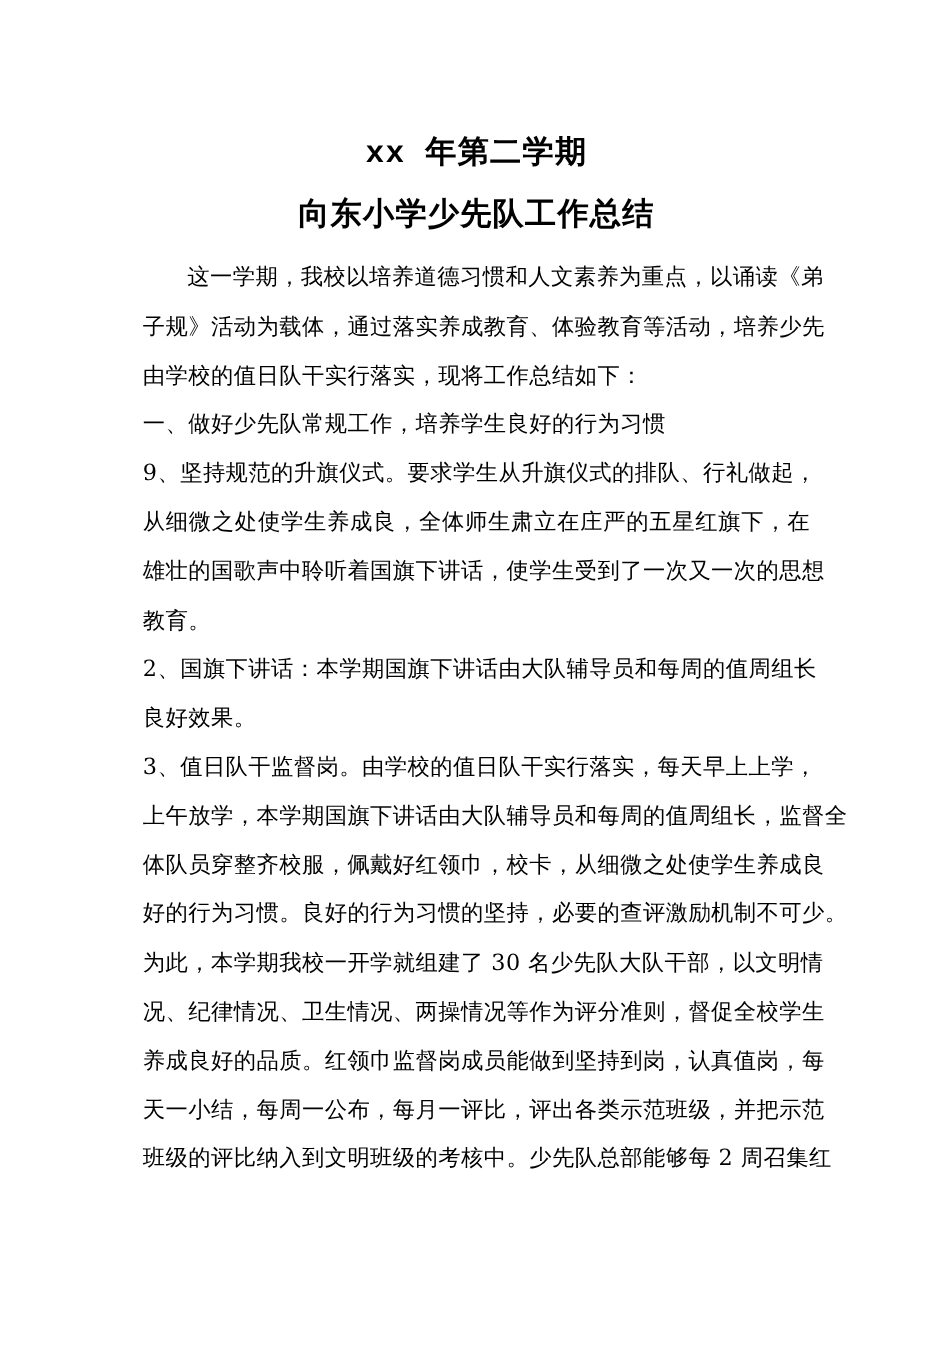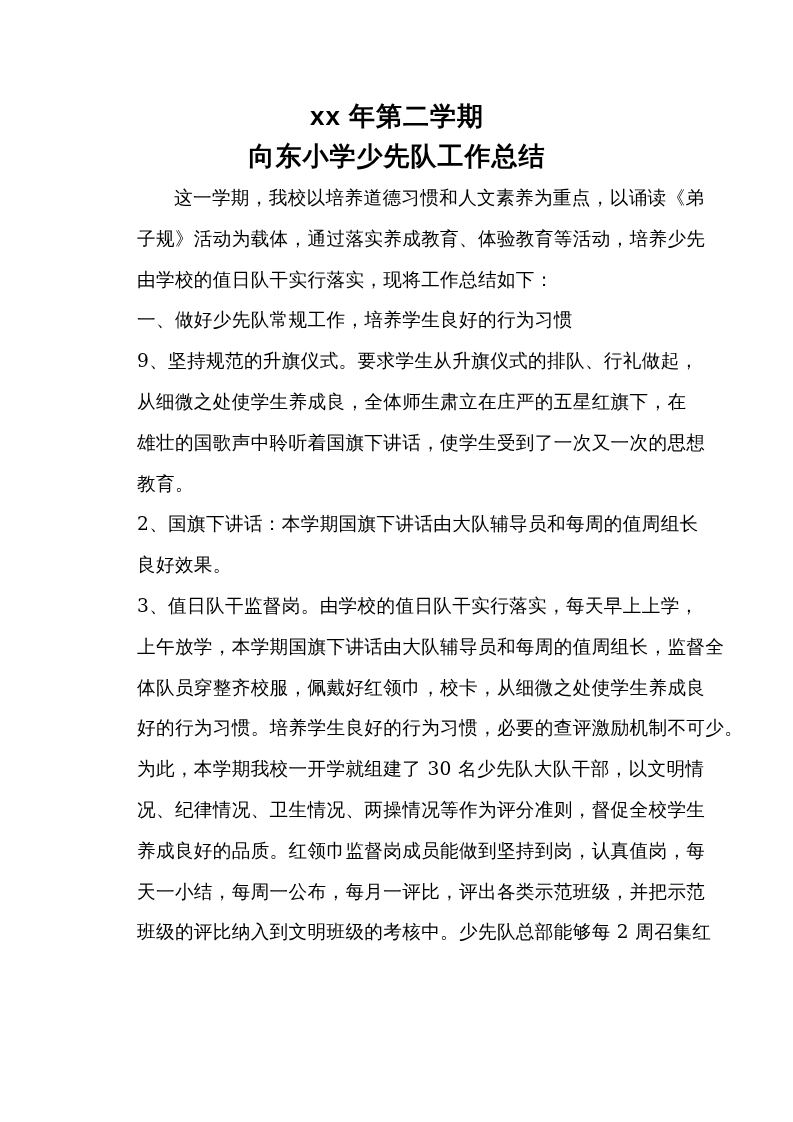--- a/index.html
+++ b/index.html
@@ -19,41 +19,40 @@
       position: absolute;
       left: 119px;
       top: 96px;
       width: 556px;
     }
     .title {
       text-align: center;
       font-weight: bold;
       font-size: 26px;
       line-height: 40px;
-      margin: 0;
+      margin: 12px;
       letter-spacing: 1px;
-      font-family: Liberation Sans, sans-serif;
+      font-family: Liberation Mono, monospace;
     }
     .title-line1 { position: relative; left: 0; }
     .body {
       margin-top: 2px;
       font-size: 18.6px;
       line-height: 40.8px;
       text-align: justify;
       text-justify: inter-character;
       letter-spacing: 0.35px;
     }
     .line {
       display: block;
       white-space: nowrap;
       text-align: justify;
       text-align-last: justify;
       height: 40.8px;
       overflow: visible;
-      margin-left: 18px;
     }
     .line.last {
       text-align-last: left;
     }
     .line.indent {
       padding-left: 37px;
     }
   </style>
 </head>
 <body>
@@ -82,21 +81,21 @@
 
     <div>
       <span class="line">2、国旗下讲话：本学期国旗下讲话由大队辅导员和每周的值周组长</span>
       <span class="line last">良好效果。</span>
     </div>
 
     <div>
       <span class="line">3、值日队干监督岗。由学校的值日队干实行落实，每天早上上学，</span>
       <span class="line">上午放学，本学期国旗下讲话由大队辅导员和每周的值周组长，监督全</span>
       <span class="line">体队员穿整齐校服，佩戴好红领巾，校卡，从细微之处使学生养成良</span>
-      <span class="line">好的行为习惯。培养学生良好的行为习惯，必要的查评激励机制不可少。</span>
+      <span class="line">好的行为习惯。良好的行为习惯的坚持，必要的查评激励机制不可少。</span>
       <span class="line">为此，本学期我校一开学就组建了 30 名少先队大队干部，以文明情</span>
       <span class="line">况、纪律情况、卫生情况、两操情况等作为评分准则，督促全校学生</span>
       <span class="line">养成良好的品质。红领巾监督岗成员能做到坚持到岗，认真值岗，每</span>
       <span class="line">天一小结，每周一公布，每月一评比，评出各类示范班级，并把示范</span>
       <span class="line">班级的评比纳入到文明班级的考核中。少先队总部能够每 2 周召集红</span>
     </div>
   </div>
 </div>
 
 </body></html>

